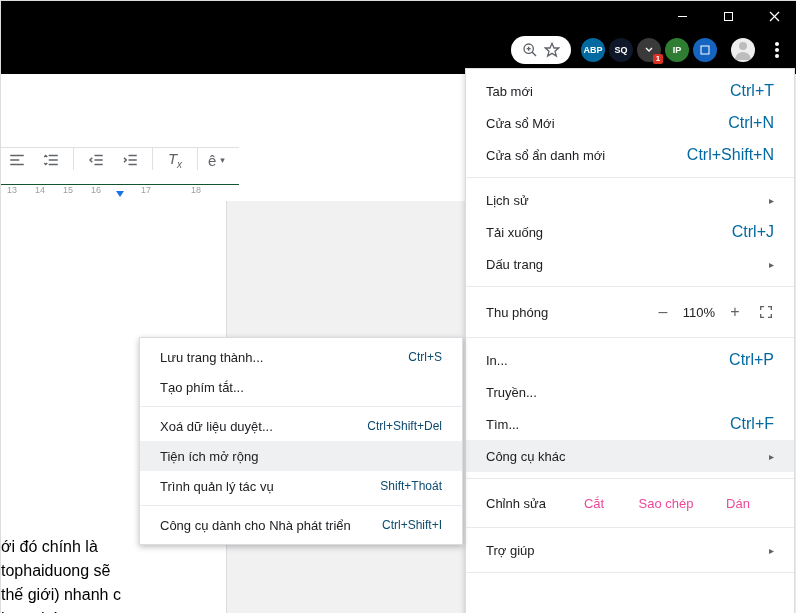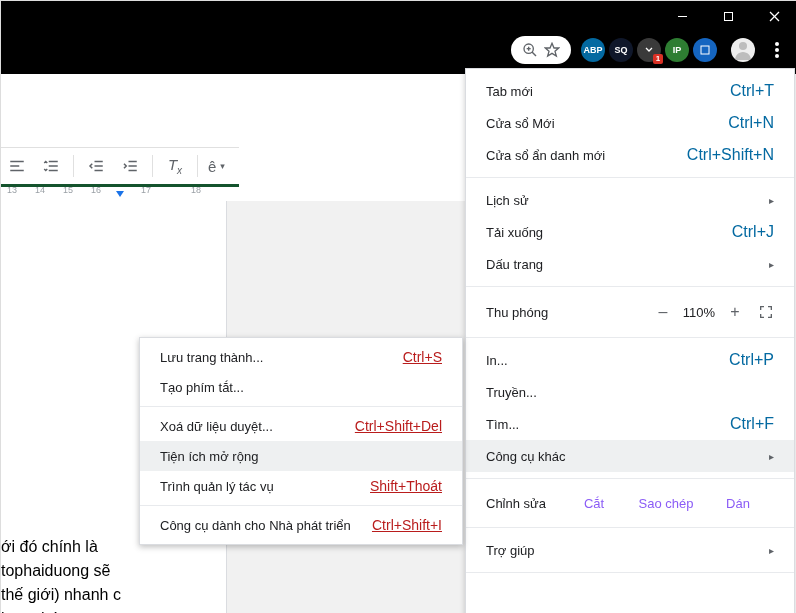--- a/index.html
+++ b/index.html
@@ -15,21 +15,21 @@
   .ext.abp{background:#0369a1;}
   .ext.sq{background:#0f172a;}
   .ext.pk{background:#3a3a3a;}
   .ext.ip{background:#2e7d32;}
   .ext.dl{background:#1565c0;}
   .badge-r{position:absolute;bottom:-2px;right:-2px;width:10px;height:10px;background:#d93025;border-radius:2px;font-size:8px;color:#fff;line-height:10px;text-align:center;}
   .avatar{width:24px;height:24px;border-radius:50%;background:#eee;margin:0 8px;overflow:hidden;display:flex;align-items:center;justify-content:center;}
   .menu-dots{width:28px;height:28px;display:flex;align-items:center;justify-content:center;color:#fff;margin-right:6px;}
   .blackstrip{position:absolute;top:67px;left:0;right:0;height:6px;background:#000;}
   
-  .toolbar{position:absolute;top:146px;left:0;width:230px;height:36px;border-top:1px solid #e0e0e0;border-bottom:3px solid #14532d;display:flex;align-items:center;gap:10px;padding:0 4px;color:#5f6368;}
+  .toolbar{position:absolute;top:146px;left:0;width:230px;height:36px;border-top:1px solid #e0e0e0;border-bottom:1px solid #14532d;display:flex;align-items:flex-start;gap:10px;padding:0 4px;color:#5f6368;}
   .toolbar .sep{width:1px;height:22px;background:#e0e0e0;}
   .tb-ic{width:24px;height:24px;display:flex;align-items:center;justify-content:center;}
   .ruler{position:absolute;top:182px;left:0;width:230px;height:18px;border-bottom:1px solid #e0e0e0;font-size:9px;color:#9aa0a6;}
   .ruler .tick{position:absolute;top:2px;font-size:9px;}
   .ruler .tick.t1{left:6px;} .ruler .tick.t2{left:34px;} .ruler .tick.t3{left:62px;}
   .ruler .tick.t4{left:90px;} .ruler .tick.t5{left:140px;} .ruler .tick.t6{left:190px;}
   .ruler .marker{position:absolute;left:115px;top:8px;width:0;height:0;border-left:4px solid transparent;border-right:4px solid transparent;border-top:6px solid #1a73e8;}
   .docgrey{position:absolute;top:200px;left:225px;width:240px;bottom:0;background:#f1f1f1;border-left:1px solid #dadce0;}
   .docwhite{position:absolute;top:200px;left:0;width:225px;bottom:0;background:#fff;}
   .doc-text{position:absolute;left:0;width:130px;color:#000;font-size:16px;line-height:24px;text-align:left;}
@@ -42,26 +42,26 @@
   .mrow .arrow{color:#5f6368;font-size:10px;margin-left:6px;}
   .mrow.hl{background:#eef0f1;}
   .msep{height:1px;background:#e8eaed;margin:6px 0;}
   .zoomrow{display:flex;align-items:center;height:38px;padding:0 20px;}
   .zoomrow .lab{flex:1;}
   .zoomrow .zbtn{width:26px;text-align:center;color:#5f6368;font-size:16px;}
   .zoomrow .zval{width:46px;text-align:center;font-size:13px;}
   .zoomrow .full{margin-left:10px;color:#5f6368;}
   .editrow{display:flex;align-items:center;height:36px;padding:0 20px;font-size:13px;}
   .editrow .lab{flex:1;}
-  .editrow .ebtn{flex:1;text-align:center;color:#8b5cf6;}
+  .editrow .ebtn{flex:1;text-align:center;color:#ec4899;}
   
   .submenu{position:absolute;top:336px;left:138px;width:322px;background:#fff;border:1px solid #dadce0;box-shadow:0 2px 6px rgba(0,0,0,.25);padding:4px 0;}
   .srow{display:flex;align-items:center;height:30px;padding:0 20px;font-size:13px;}
   .srow .lab{flex:1;}
-  .srow .sc{color:#b91c1c;font-size:14px;text-decoration:underline;}
+  .srow .sc{color:#0c4a6e;font-size:12px;}
   .srow.hl{background:#eef0f1;}
   .ssep{height:1px;background:#e8eaed;margin:4px 0;}
   svg{display:block;}
 </style>
 </head>
 <body>
 
 <div class="stage">
 
   <div class="titlebar">

